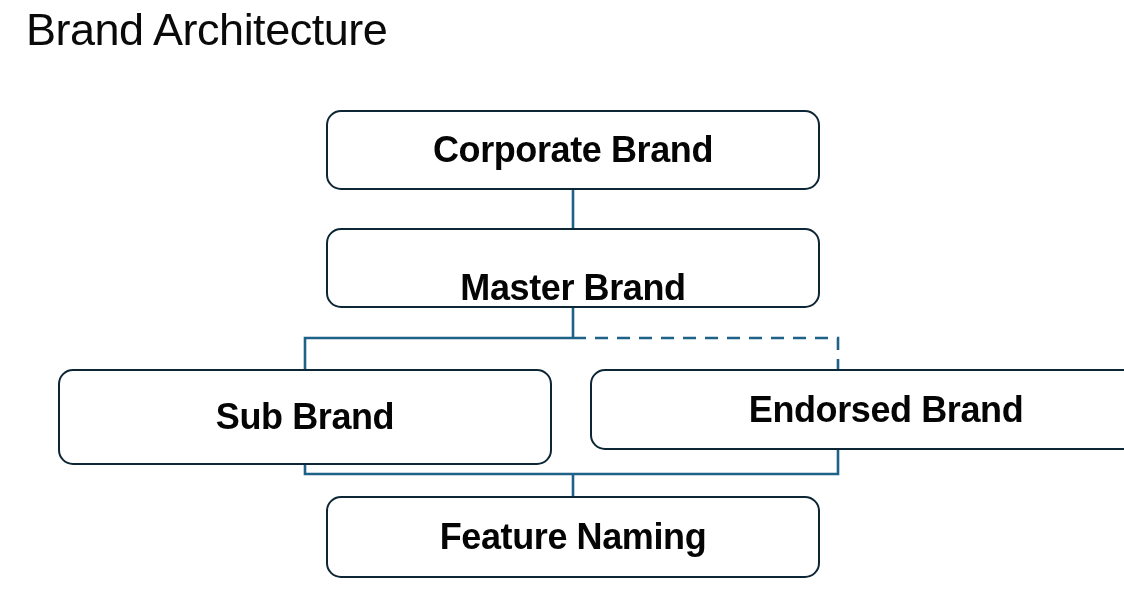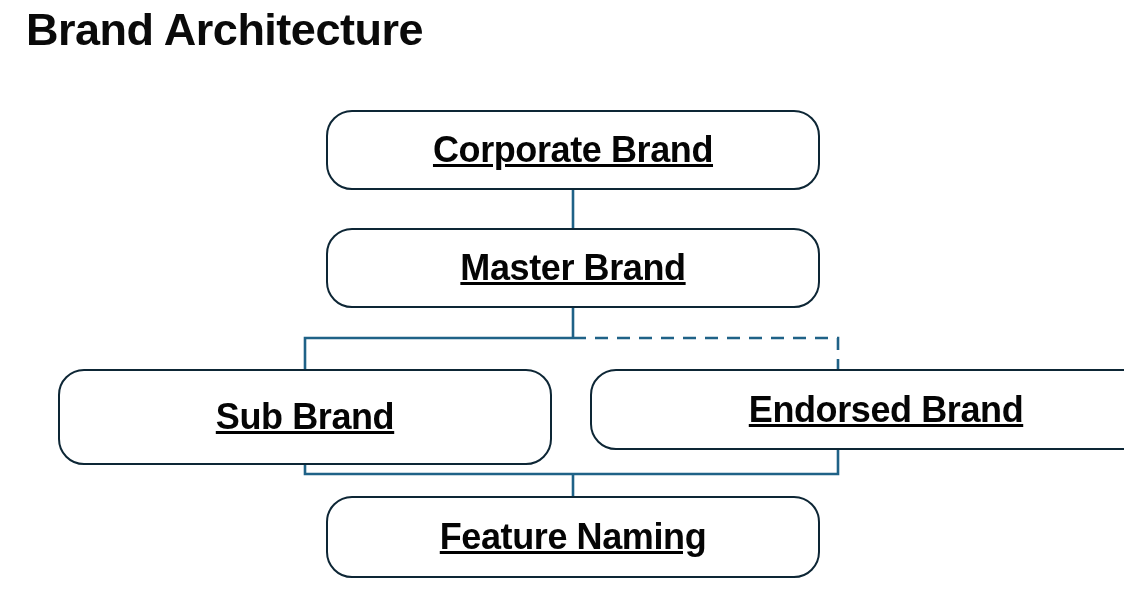--- a/index.html
+++ b/index.html
@@ -13,21 +13,21 @@
     position: relative;
     overflow: hidden;
     font-family: "Liberation Sans", "DejaVu Sans", sans-serif;
   }
 
   #page-title {
     position: absolute;
     left: 26px;
     top: 6px;
     font-size: 45px;
-    font-weight: 700;
+    font-weight: 400;
     letter-spacing: -0.5px;
     color: #0a0a0a;
     line-height: 1.05;
     white-space: nowrap;
   }
 
   #diagram-canvas {
     position: absolute;
     left: 0;
     top: 0;
@@ -42,26 +42,25 @@
     width: 1124px;
     height: 605px;
     pointer-events: none;
   }
 
   .node-box {
     position: absolute;
     box-sizing: border-box;
     background: #ffffff;
     border: 2.6px solid #0d2635;
-    border-radius: 26px;
+    border-radius: 15px;
     display: flex;
     align-items: center;
     justify-content: center;
     z-index: 2;
-    text-decoration: underline;
   }
   .node-label {
     font-size: 36px;
     font-weight: 700;
     color: #050505;
     letter-spacing: -0.4px;
     white-space: nowrap;
     line-height: 1;
   }
 
@@ -93,21 +92,21 @@
 
     <path d="M 838 450 L 838 474 L 573 474" fill="none" stroke="#1f6287" stroke-width="2.6" stroke-linecap="butt" stroke-linejoin="miter"></path>
 
     <path d="M 573 474 L 573 496" fill="none" stroke="#1f6287" stroke-width="2.6"></path>
   </svg>
 
   <div class="node-box" id="node-corporate-brand" style="border-color: rgb(13, 38, 53); background: rgb(255, 255, 255);">
     <span class="node-label" style="color: rgb(5, 5, 5);">Corporate Brand</span>
   </div>
 
-  <div class="node-box" id="node-master-brand" style="border-color: rgb(13, 38, 53); background: rgb(255, 255, 255);">
+  <div class="node-box" id="node-master-brand" style="border-color: rgb(13, 38, 53); background: rgb(255, 255, 255); align-items: flex-end;">
     <span class="node-label" style="color: rgb(5, 5, 5);">Master Brand</span>
   </div>
 
   <div class="node-box" id="node-sub-brand" style="border-color: rgb(13, 38, 53); background: rgb(255, 255, 255);">
     <span class="node-label" style="color: rgb(5, 5, 5);">Sub Brand</span>
   </div>
 
   <div class="node-box" id="node-endorsed-brand" style="border-color: rgb(13, 38, 53); background: rgb(255, 255, 255);">
     <span class="node-label" style="color: rgb(5, 5, 5);">Endorsed Brand</span>
   </div>

